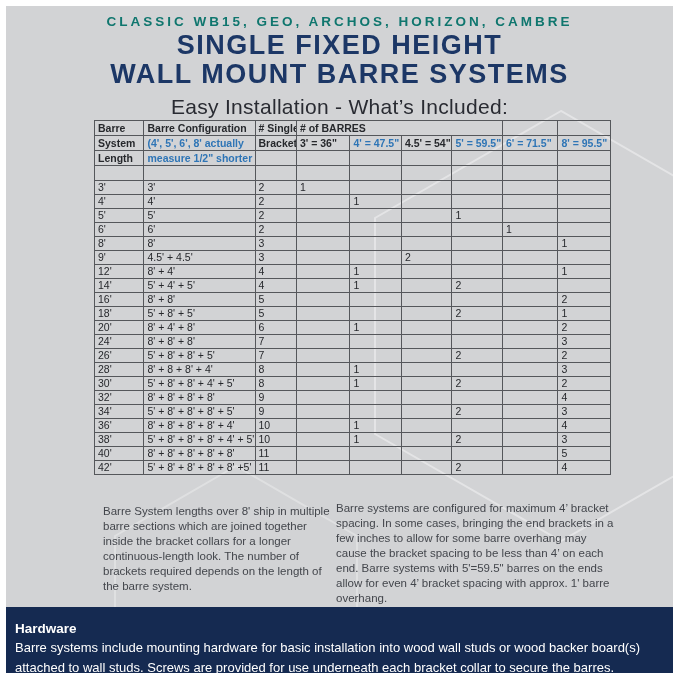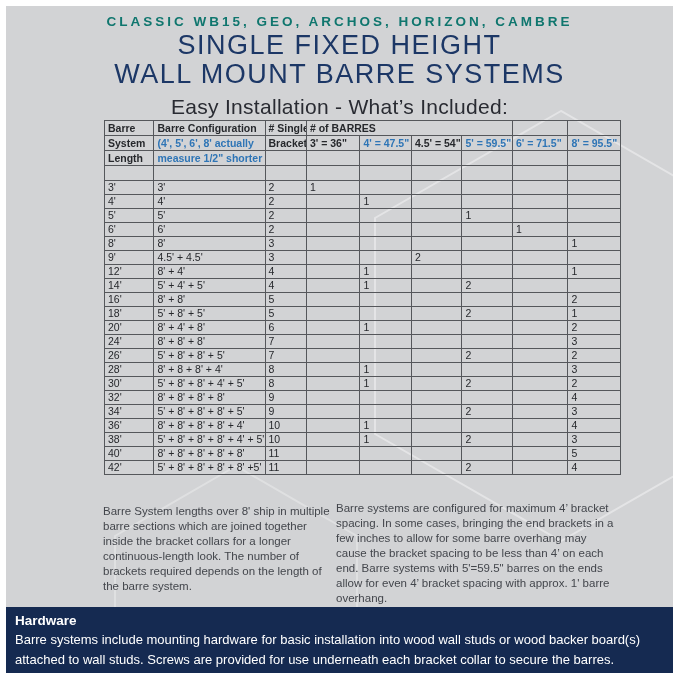--- a/index.html
+++ b/index.html
@@ -29,36 +29,36 @@
     color:#0f766e;
     font-weight:bold;
     font-size:13.5px;
     letter-spacing:3px;
     z-index:2;
   }
   .title {
     position:absolute; top:25px; left:0; width:100%;
     text-align:center;
     color:#1c3766;
-    font-weight:400;
+    font-weight:700;
     font-size:27px;
     line-height:29px;
     letter-spacing:1.5px;
     z-index:2;
   }
   .tagline {
     position:absolute; top:89px; left:0; width:100%;
     text-align:center;
     color:#292b32;
     font-size:21px;
     letter-spacing:0.3px;
     z-index:2;
   }
 
-  .table-wrap { position:absolute; top:114px; left:98px; z-index:2; }
+  .table-wrap { position:absolute; top:114px; left:88px; z-index:2; }
   table.barre-table {
     border-collapse:collapse;
     table-layout:fixed;
     width:517px;
     font-size:10.5px;
     color:#26282c;
   }
   table.barre-table th, table.barre-table td {
     border:1px solid #55575b;
     padding:0 3px;
@@ -87,21 +87,21 @@
   }
   .note-left  { top:498px; left:97px;  width:234px; }
   .note-right { top:495px; left:330px; width:283px; }
 
   .hardware-band {
     position:absolute; left:0; right:0; bottom:0;
     height:66px;
     background:#152a51;
     color:#ffffff;
     box-sizing:border-box;
-    padding:4px 9px;
+    padding:12px 9px;
     z-index:3;
   }
   .hardware-title { font-weight:bold; font-size:13.5px; line-height:19px; }
   .hardware-body  { font-size:13px; line-height:19.5px; }
 </style>
 </head>
 <body>
 
 <div class="frame" data-name="image-frame">
   <div class="page" data-name="product-info-graphic">

